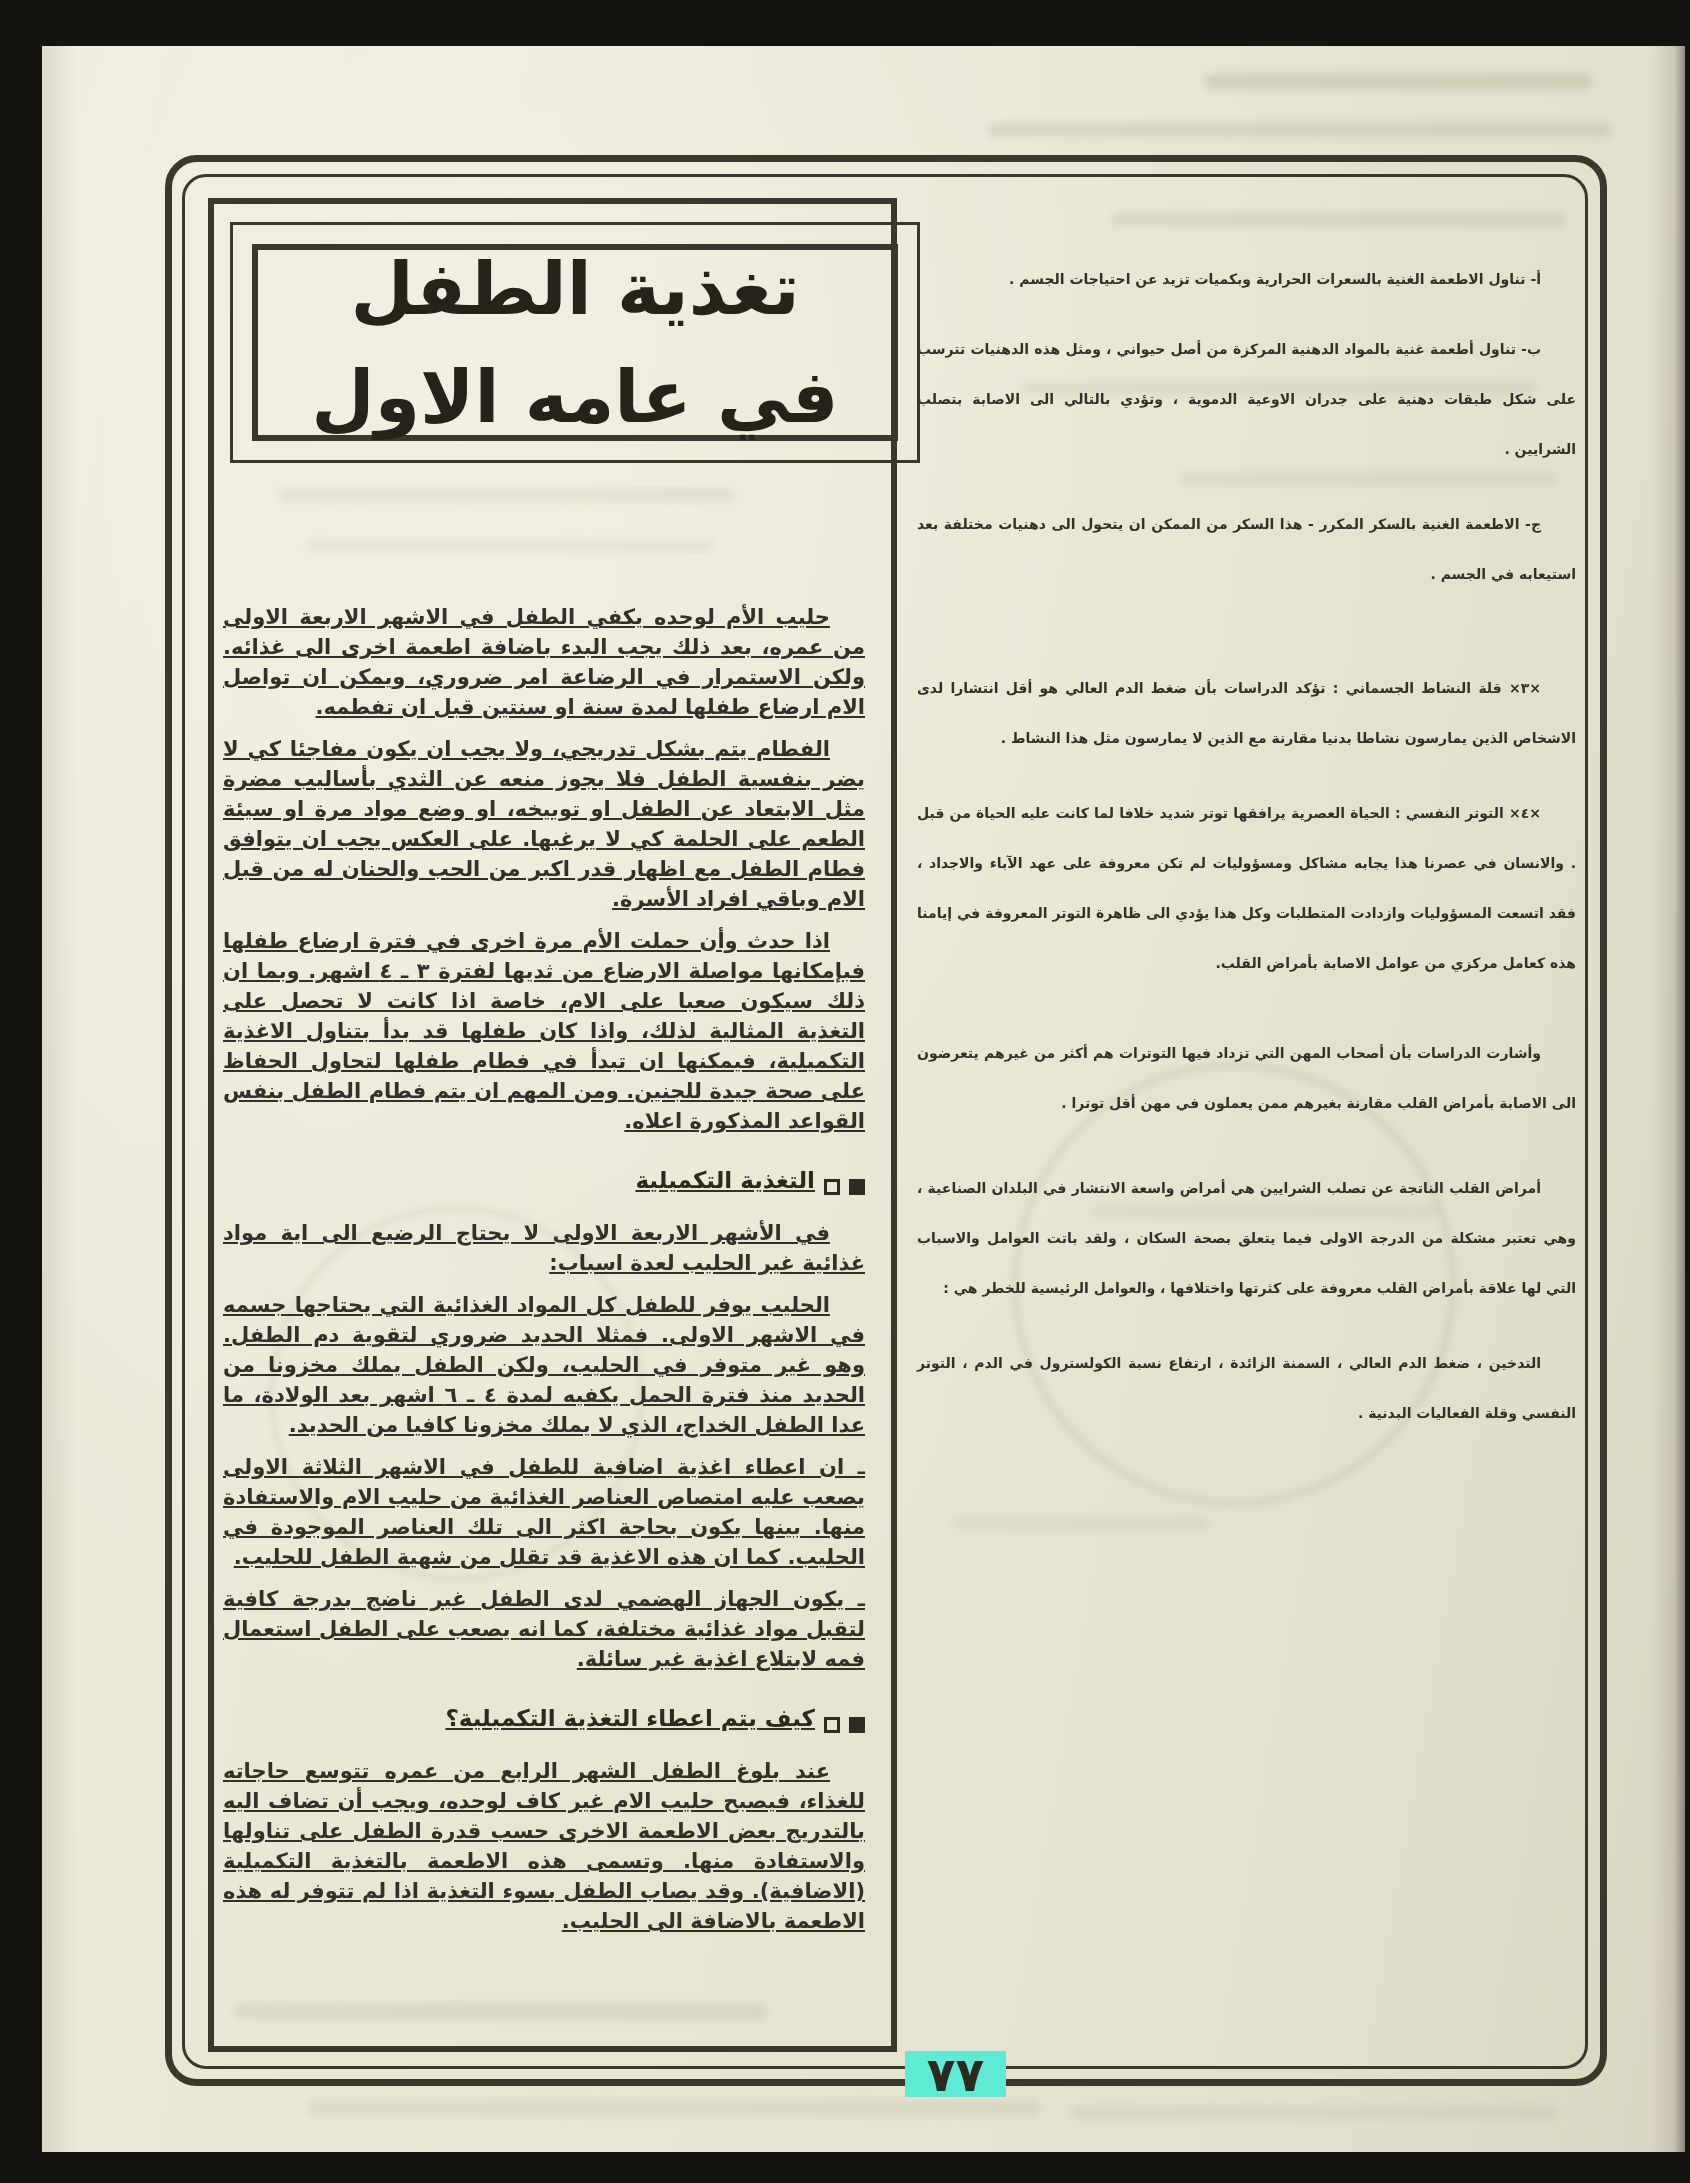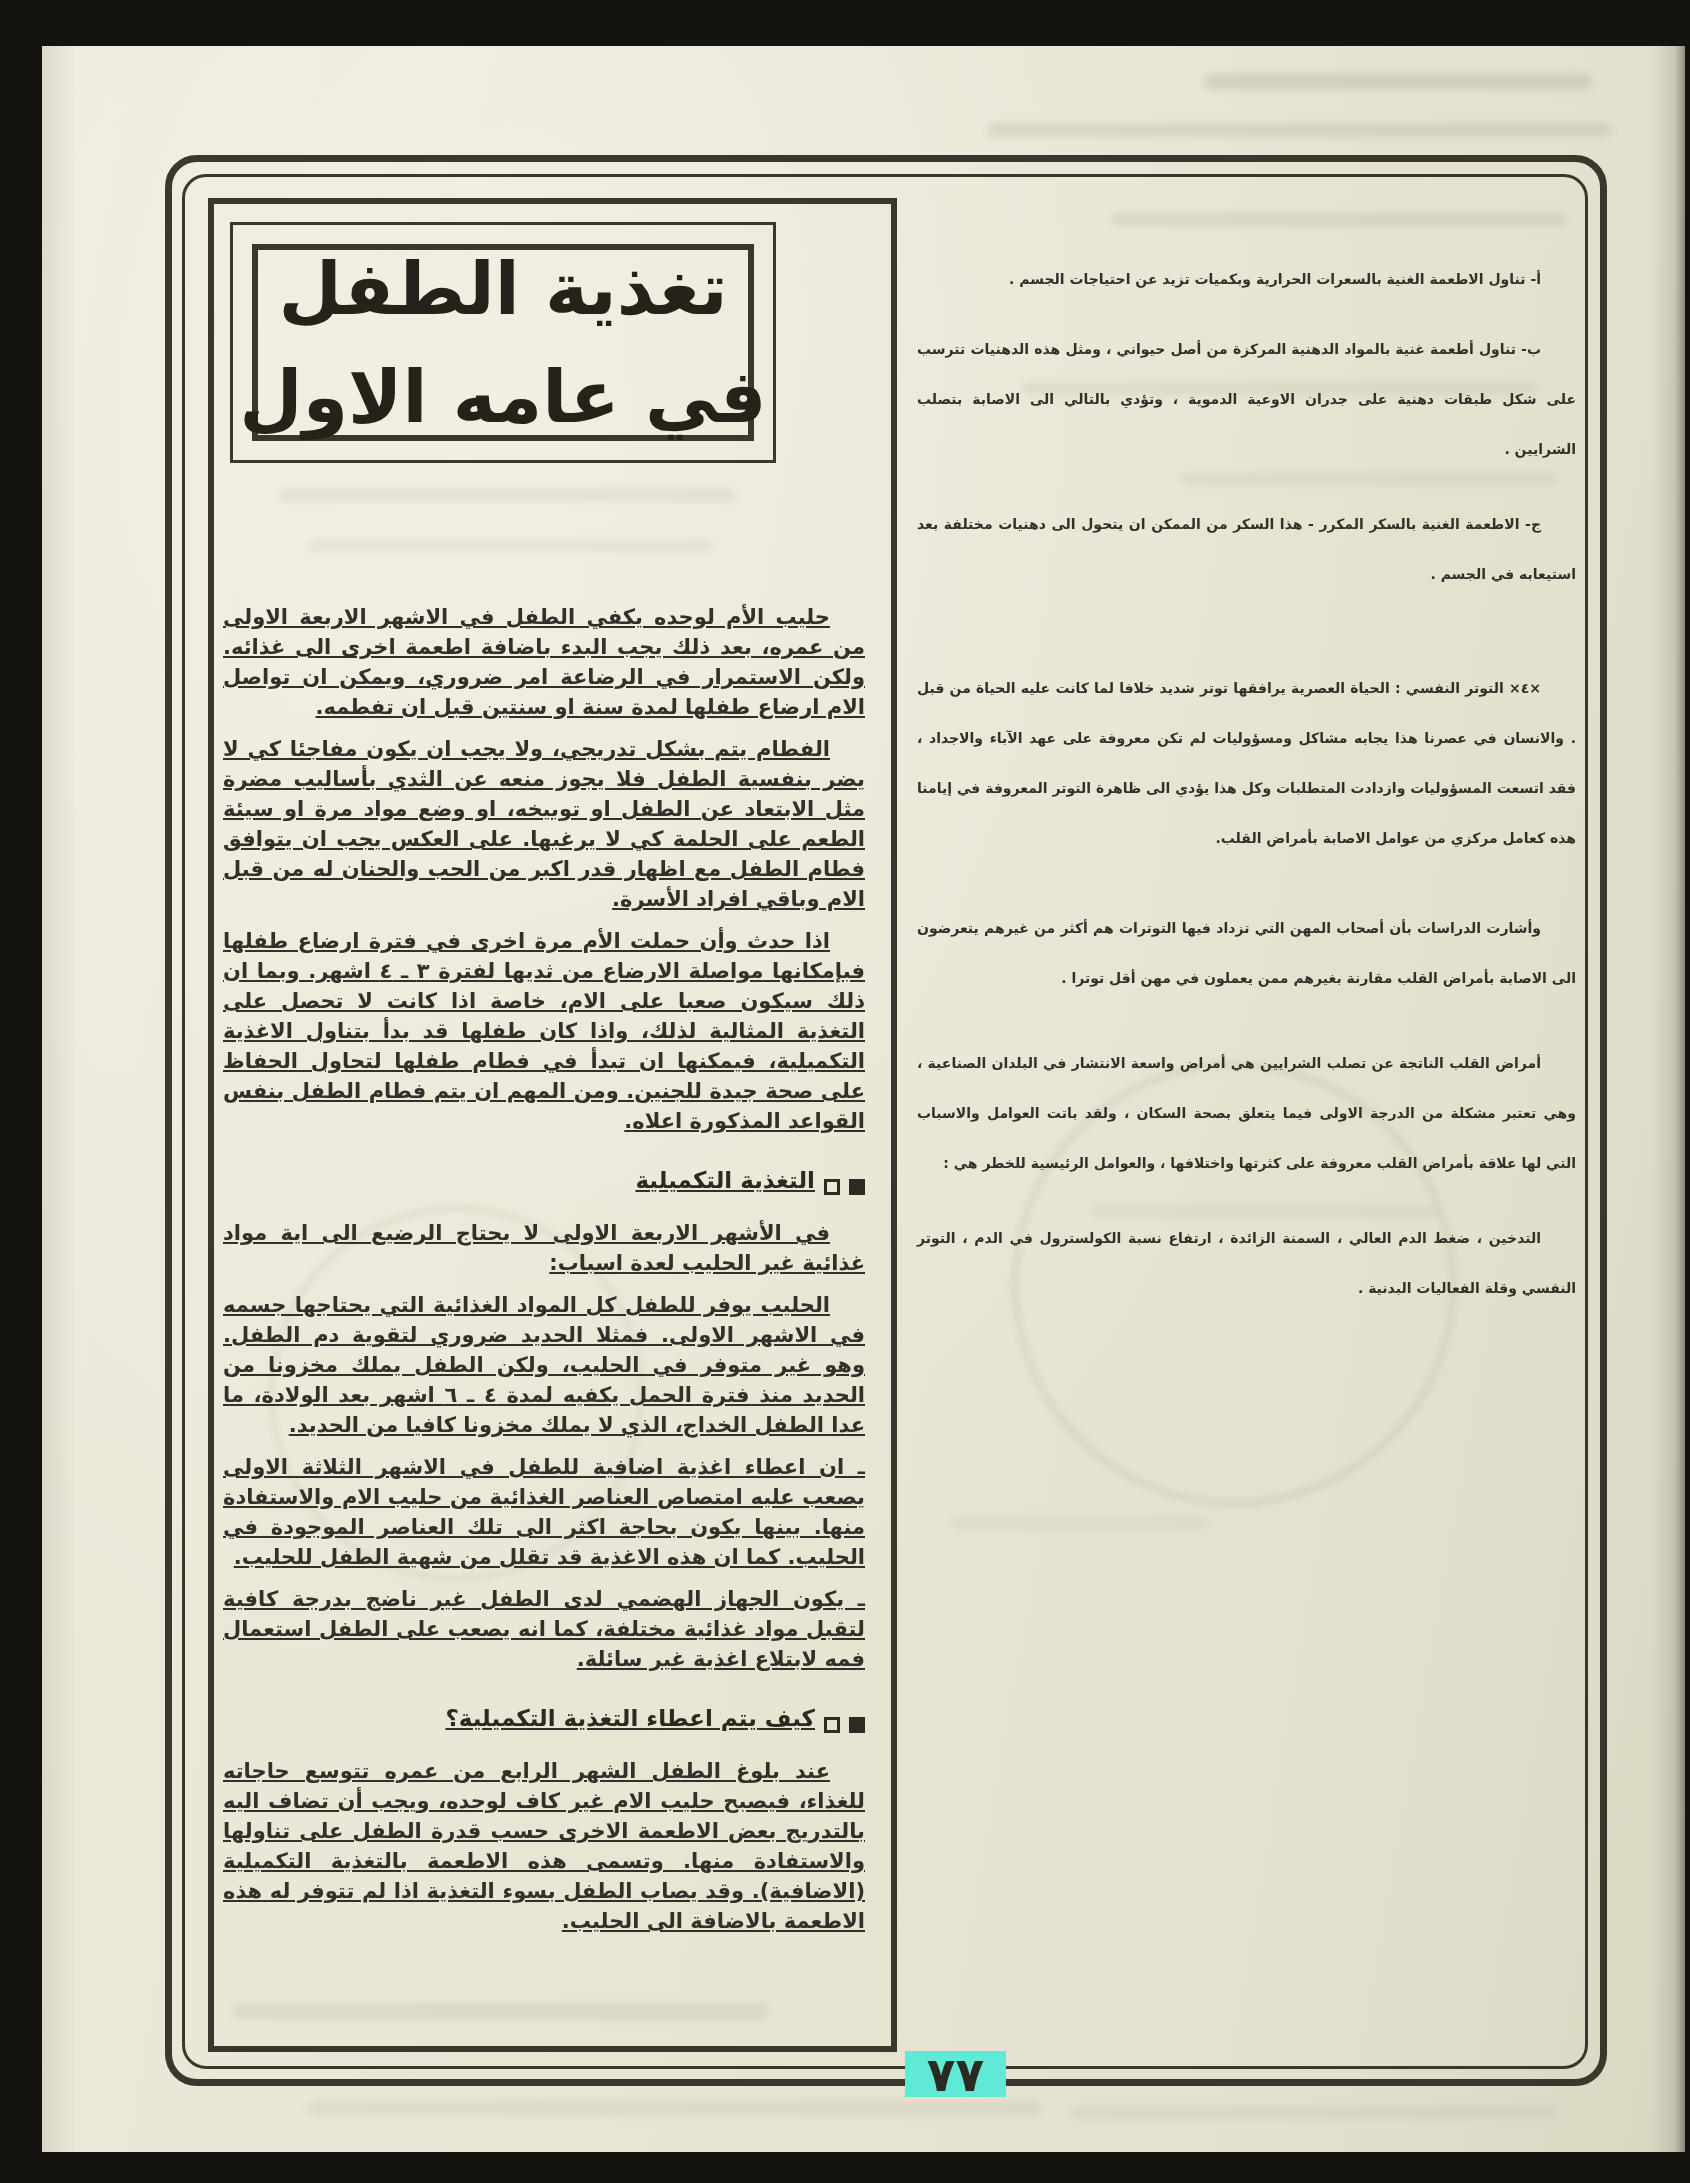--- a/index.html
+++ b/index.html
@@ -53,21 +53,21 @@
   }
   .article-box {
     position: absolute;
     left: 208px; top: 198px;
     width: 689px; height: 1854px;
     border: 6.4px solid #3b372c;
   }
   .title-box {
     position: absolute;
     left: 230px; top: 222px;
-    width: 546px; height: 241px;
+    width: 690px; height: 241px;
     border: 3px solid #3b372c;
     padding: 19px;
   }
   .title-box-inner {
     width: 100%; height: 100%;
     border: 6px solid #3b372c;
     display: flex;
     flex-direction: column;
     align-items: center;
     justify-content: center;
@@ -211,20 +211,21 @@
       <span class="sq sq-outline"></span>
       <span>كيف يتم اعطاء التغذية التكميلية؟</span>
     </div>
     <p class="indent">عند بلوغ الطفل الشهر الرابع من عمره تتوسع حاجاته للغذاء، فيصبح حليب الام غير كاف لوحده، ويجب أن تضاف اليه بالتدريج بعض الاطعمة الاخرى حسب قدرة الطفل على تناولها والاستفادة منها. وتسمى هذه الاطعمة بالتغذية التكميلية (الاضافية). وقد يصاب الطفل بسوء التغذية اذا لم تتوفر له هذه الاطعمة بالاضافة الى الحليب.</p>
   </div>
 
   <div class="right-col">
     <p class="indent rc-p1">أ- تناول الاطعمة الغنية بالسعرات الحرارية وبكميات تزيد عن احتياجات الجسم .</p>
     <p class="indent rc-p2">ب- تناول أطعمة غنية بالمواد الدهنية المركزة من أصل حيواني ، ومثل هذه الدهنيات تترسب على شكل طبقات دهنية على جدران الاوعية الدموية ، وتؤدي بالتالي الى الاصابة بتصلب الشرايين .</p>
     <p class="indent rc-p3">ج- الاطعمة الغنية بالسكر المكرر - هذا السكر من الممكن ان يتحول الى دهنيات مختلفة بعد استيعابه في الجسم .</p>
+    <p class="indent rc-p4">×٣× قلة النشاط الجسماني : تؤكد الدراسات بأن ضغط الدم العالي هو أقل انتشارا لدى الاشخاص الذين يمارسون نشاطا بدنيا مقارنة مع الذين لا يمارسون مثل هذا النشاط .</p>
     <p class="indent rc-p5">×٤× التوتر النفسي : الحياة العصرية يرافقها توتر شديد خلافا لما كانت عليه الحياة من قبل . والانسان في عصرنا هذا يجابه مشاكل ومسؤوليات لم تكن معروفة على عهد الآباء والاجداد ، فقد اتسعت المسؤوليات وازدادت المتطلبات وكل هذا يؤدي الى ظاهرة التوتر المعروفة في إيامنا هذه كعامل مركزي من عوامل الاصابة بأمراض القلب.</p>
     <p class="indent rc-p6">وأشارت الدراسات بأن أصحاب المهن التي تزداد فيها التوترات هم أكثر من غيرهم يتعرضون الى الاصابة بأمراض القلب مقارنة بغيرهم ممن يعملون في مهن أقل توترا .</p>
     <p class="indent rc-p8">أمراض القلب الناتجة عن تصلب الشرايين هي أمراض واسعة الانتشار في البلدان الصناعية ، وهي تعتبر مشكلة من الدرجة الاولى فيما يتعلق بصحة السكان ، ولقد باتت العوامل والاسباب التي لها علاقة بأمراض القلب معروفة على كثرتها واختلافها ، والعوامل الرئيسية للخطر هي :</p>
     <p class="indent">التدخين ، ضغط الدم العالي ، السمنة الزائدة ، ارتفاع نسبة الكولسترول في الدم ، التوتر النفسي وقلة الفعاليات البدنية .</p>
   </div>
 
   <div class="num-gap">
     <span class="page-number">٧٧</span>
   </div>
 

